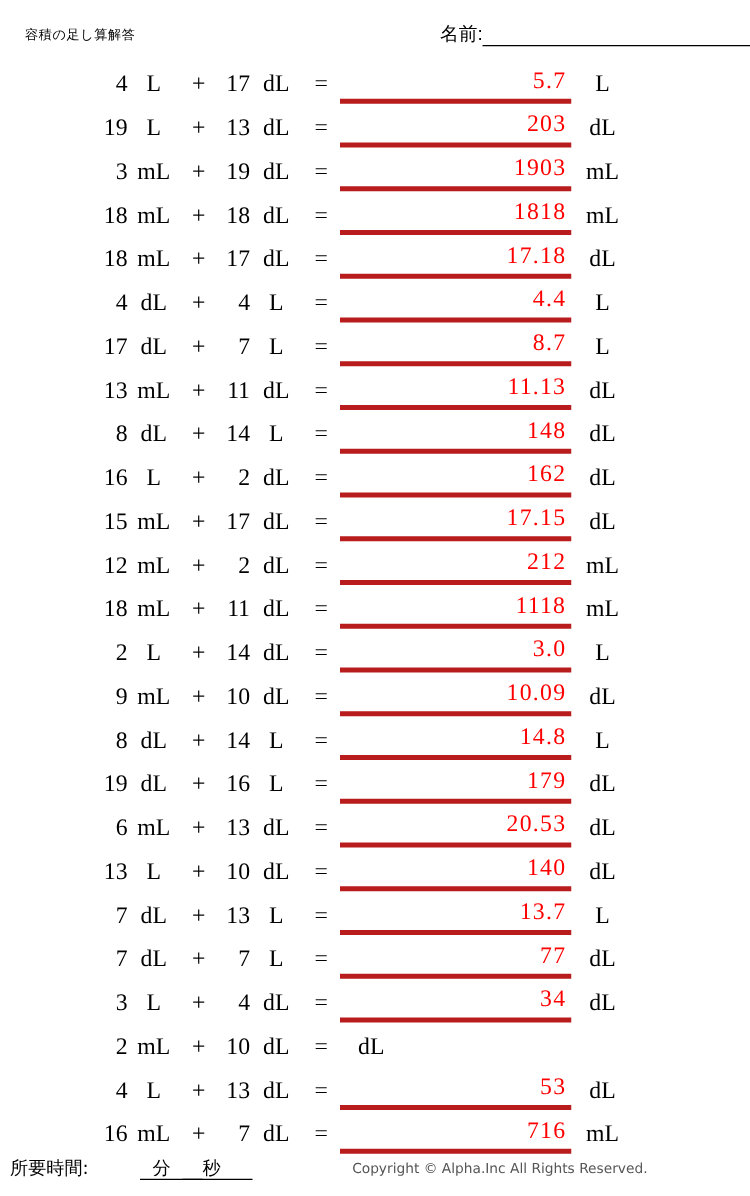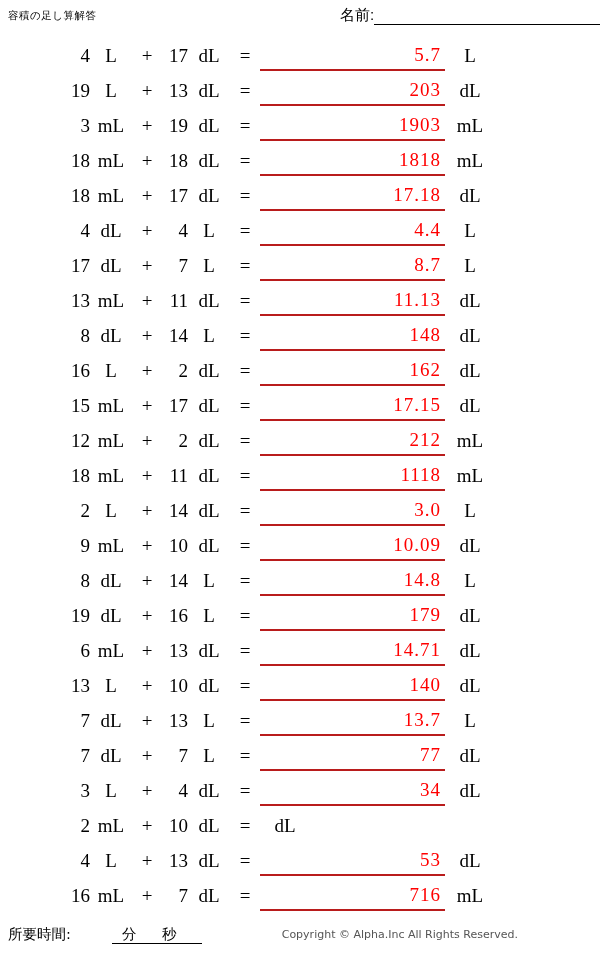--- a/index.html
+++ b/index.html
@@ -14,21 +14,21 @@
     font-family: "Liberation Serif", serif;
     color: #000000;
     position: relative;
     overflow: hidden;
   }
 
   .sheet {
     width: 600px;
     height: 957px;
     position: relative;
-    padding: 0;
+    padding: 12px;
   }
 
   
   .header {
     position: relative;
     height: 34px;
   }
   .doc-title {
     position: absolute;
     left: 8px;
@@ -80,21 +80,21 @@
   .op    { width: 30px; text-align: center; }
   .eq    { width: 30px; text-align: center; }
 
   .answer-wrap {
     display: flex;
     align-items: flex-end;
     flex: 0 0 auto;
   }
   .answer-line {
     width: 185px;
-    border-bottom: 2px solid #b91c1c;
+    border-bottom: 4px solid #b91c1c;
     text-align: right;
     color: #ff0000;
     font-size: 19px;
     line-height: 26px;
     padding-right: 4px;
     padding-bottom: 1px;
     font-family: "Liberation Serif", serif;
     letter-spacing: 1px;
   }
   .answer-unit {
@@ -390,21 +390,21 @@
         </div>
       </div>
       <div class="row">
         <div class="cell num">6</div>
         <div class="cell unit">mL</div>
         <div class="cell op">+</div>
         <div class="cell num">13</div>
         <div class="cell unit">dL</div>
         <div class="cell eq">=</div>
         <div class="answer-wrap">
-          <div class="answer-line">14.71</div>
+          <div class="answer-line">20.53</div>
           <div class="answer-unit">dL</div>
         </div>
       </div>
       <div class="row">
         <div class="cell num">13</div>
         <div class="cell unit">L</div>
         <div class="cell op">+</div>
         <div class="cell num">10</div>
         <div class="cell unit">dL</div>
         <div class="cell eq">=</div>

